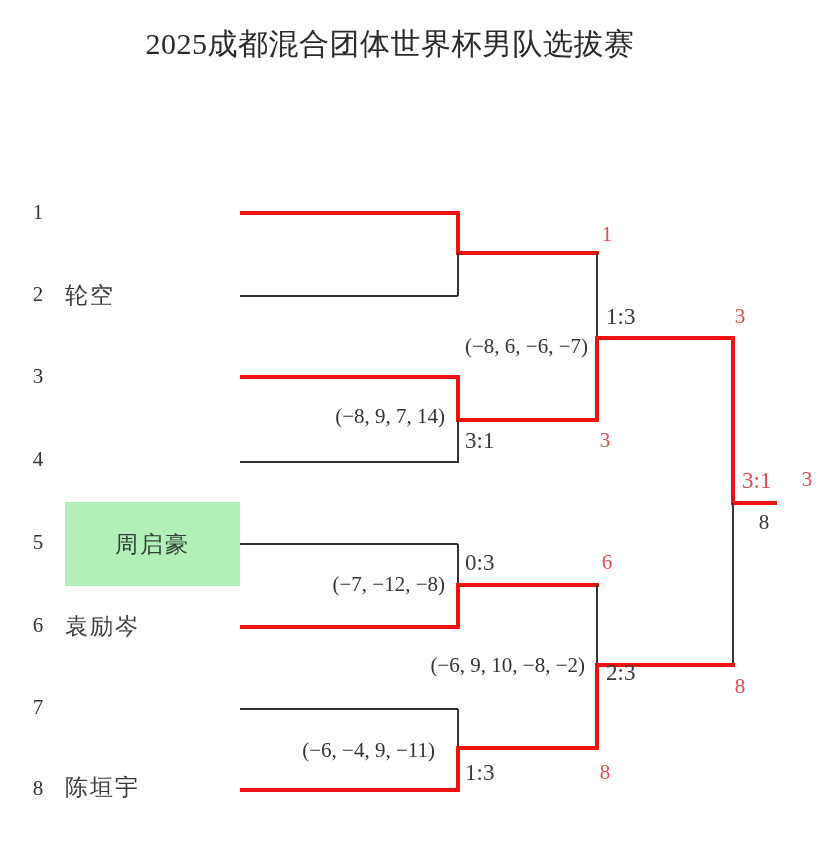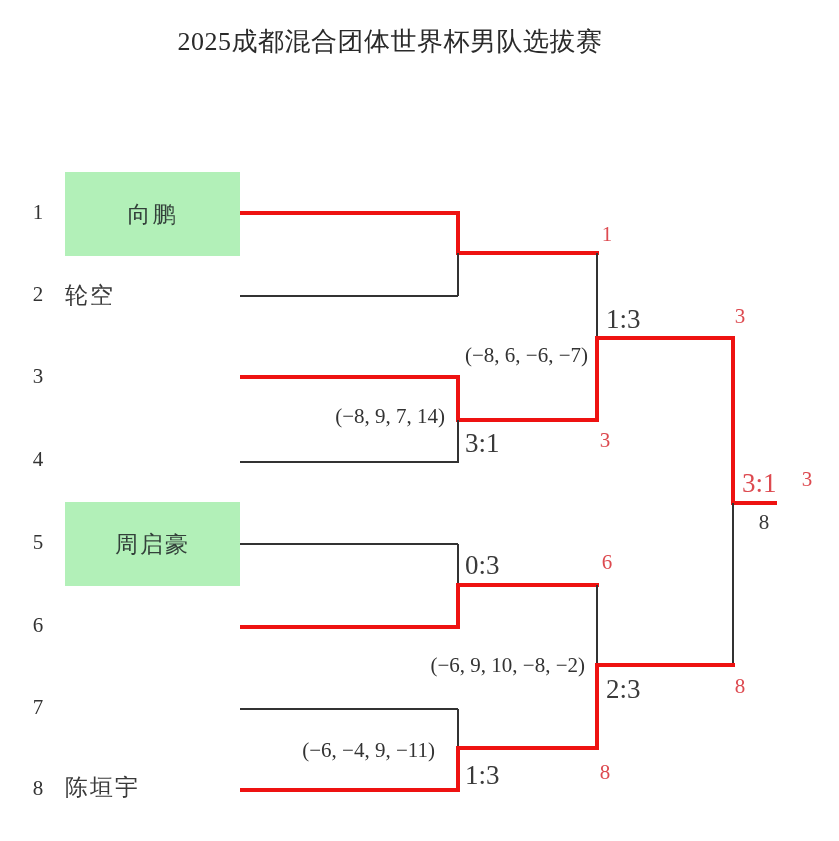--- a/index.html
+++ b/index.html
@@ -1,60 +1,58 @@
 <!DOCTYPE html>
 <html><head>
 <meta charset="utf-8">
 <style>
   html,body{margin:0;padding:0;}
   body{background:#ffffff;font-family:"Liberation Serif","DejaVu Serif",serif;}
   .stage{position:relative;width:839px;height:841px;background:#ffffff;overflow:hidden;}
   .title{position:absolute;left:0;top:24px;width:780px;text-align:center;
-         font-size:26px;color:#2a2a2a;letter-spacing:0.5px;}
+         font-size:30px;color:#2a2a2a;letter-spacing:0.5px;}
   .hline,.vline{position:absolute;}
   .red.hline{height:4px;background:#ee1211;}
   .red.vline{width:4px;background:#ee1211;}
   .blk.hline{height:2px;background:#323232;}
   .blk.vline{width:2px;background:#323232;}
   .seednum{position:absolute;left:26px;width:24px;text-align:center;
            font-size:21px;color:#333;}
   .pbox{position:absolute;left:65px;width:175px;height:84px;background:#b2f0b8;
         display:flex;align-items:center;justify-content:center;}
   .pname{font-size:23px;color:#33403a;letter-spacing:2px;}
   .pplain{position:absolute;left:65px;width:175px;height:32px;line-height:32px;
           text-align:left;font-size:23px;color:#3a3a3a;letter-spacing:2px;}
   .score{position:absolute;font-size:21px;color:#333;text-align:right;white-space:nowrap;}
-  .ratio{position:absolute;font-size:27px;color:#3a3a3a;white-space:nowrap;}
+  .ratio{position:absolute;font-size:23px;color:#3a3a3a;white-space:nowrap;}
   .ratio.redtxt{color:#dd4a50;}
   .seedlbl{position:absolute;width:24px;text-align:center;font-size:21px;color:#dd4a50;}
   .seedlbl.blktxt{color:#3a3a3a;}
 </style>
 </head>
 <body>
 
 <div class="stage">
 
   <div class="title">2025成都混合团体世界杯男队选拔赛</div>
 
   <div class="seednum" style="top:200px">1</div>
   <div class="seednum" style="top:282px">2</div>
   <div class="seednum" style="top:364px">3</div>
   <div class="seednum" style="top:447px">4</div>
   <div class="seednum" style="top:530px">5</div>
   <div class="seednum" style="top:613px">6</div>
   <div class="seednum" style="top:695px">7</div>
   <div class="seednum" style="top:776px">8</div>
 
-  <div class="pbox" style="top:172px">
-    <span class="pname">向鹏</span>
-  </div>
   <div class="pplain" style="top:280px">轮空</div>
   <div class="pbox" style="top:502px">
     <span class="pname">周启豪</span>
   </div>
+  <div class="pplain" style="top:611px">袁励岑</div>
   <div class="pplain" style="top:772px">陈垣宇</div>
 
   <div class="hline red" style="left:240px;top:211px;width:218px"></div>
   <div class="vline red" style="left:456px;top:211px;height:44px"></div>
   <div class="hline red" style="left:456px;top:251px;width:143px"></div>
   <div class="hline blk" style="left:240px;top:295px;width:218px"></div>
   <div class="vline blk" style="left:457px;top:253px;height:43px"></div>
   <div class="vline blk" style="left:596px;top:253px;height:85px"></div>
 
   <div class="hline red" style="left:240px;top:375px;width:218px"></div>
@@ -81,36 +79,37 @@
   <div class="vline blk" style="left:457px;top:709px;height:41px"></div>
   <div class="hline red" style="left:240px;top:788px;width:218px"></div>
   <div class="vline red" style="left:456px;top:746px;height:46px"></div>
   <div class="hline red" style="left:456px;top:746px;width:143px"></div>
   <div class="vline red" style="left:595px;top:663px;height:87px"></div>
 
   <div class="hline red" style="left:595px;top:663px;width:140px"></div>
 
   <div class="seedlbl" style="left:595px;top:222px">1</div>
 
-  <div class="score" style="left:424px;top:343px;width:164px">(−8, 6, −6, −7)</div>
+  <div class="score" style="left:424px;top:334px;width:164px">(−8, 6, −6, −7)</div>
   <div class="ratio" style="left:606px;top:304px">1:3</div>
   <div class="seedlbl" style="left:728px;top:304px">3</div>
 
   <div class="score" style="left:300px;top:404px;width:145px">(−8, 9, 7, 14)</div>
   <div class="ratio" style="left:465px;top:428px">3:1</div>
   <div class="seedlbl" style="left:593px;top:428px">3</div>
 
   <div class="ratio redtxt" style="left:742px;top:468px">3:1</div>
   <div class="seedlbl" style="left:795px;top:467px">3</div>
   <div class="seedlbl blktxt" style="left:752px;top:510px">8</div>
 
+  <div class="score" style="left:300px;top:572px;width:145px">(−7, −12, −8)</div>
   <div class="ratio" style="left:465px;top:550px">0:3</div>
   <div class="seedlbl" style="left:595px;top:550px">6</div>
 
   <div class="score" style="left:398px;top:653px;width:187px">(−6, 9, 10, −8, −2)</div>
-  <div class="ratio" style="left:606px;top:674px">2:3</div>
+  <div class="ratio" style="left:606px;top:660px">2:3</div>
   <div class="seedlbl" style="left:728px;top:674px">8</div>
 
   <div class="score" style="left:275px;top:738px;width:160px">(−6, −4, 9, −11)</div>
   <div class="ratio" style="left:465px;top:760px">1:3</div>
   <div class="seedlbl" style="left:593px;top:760px">8</div>
 
 </div>
 
 </body></html>

